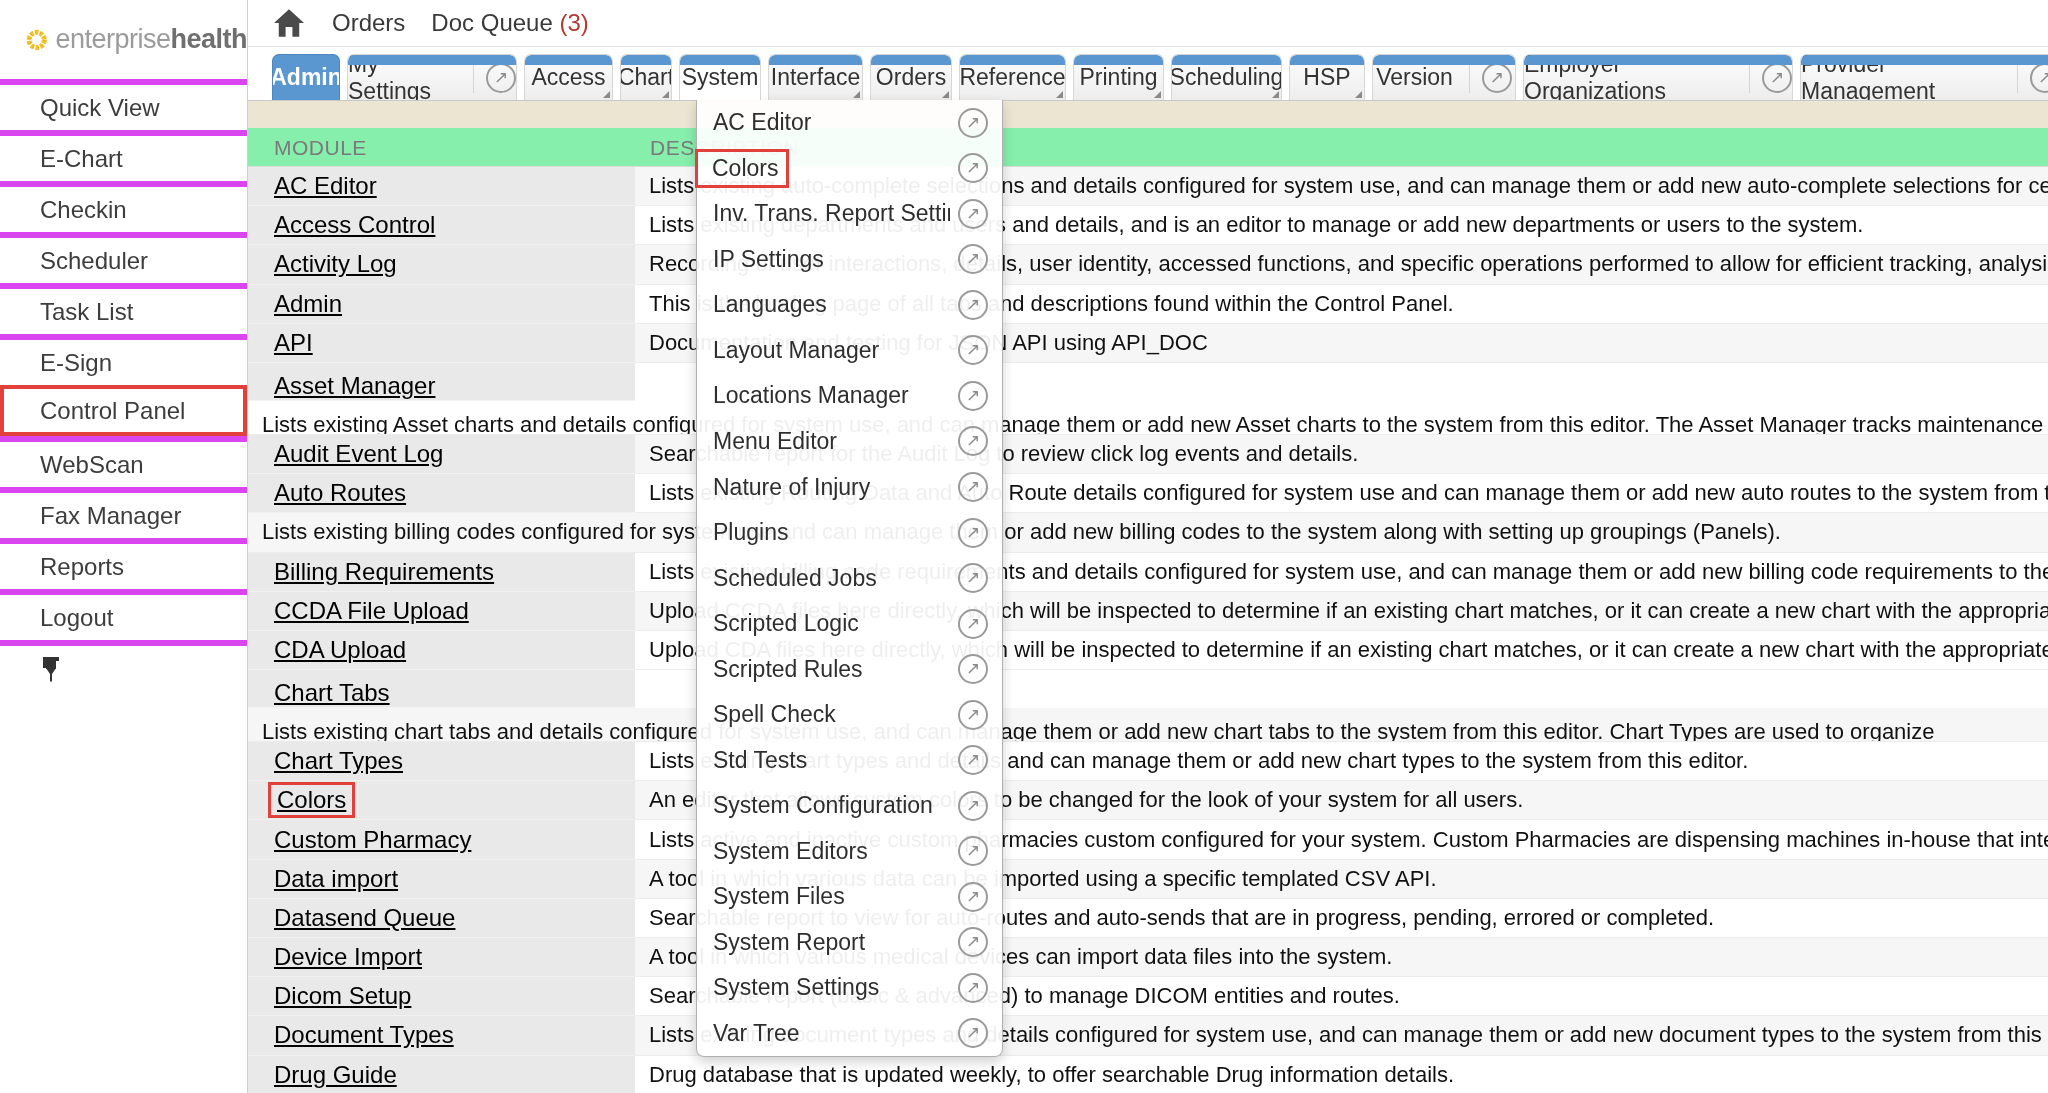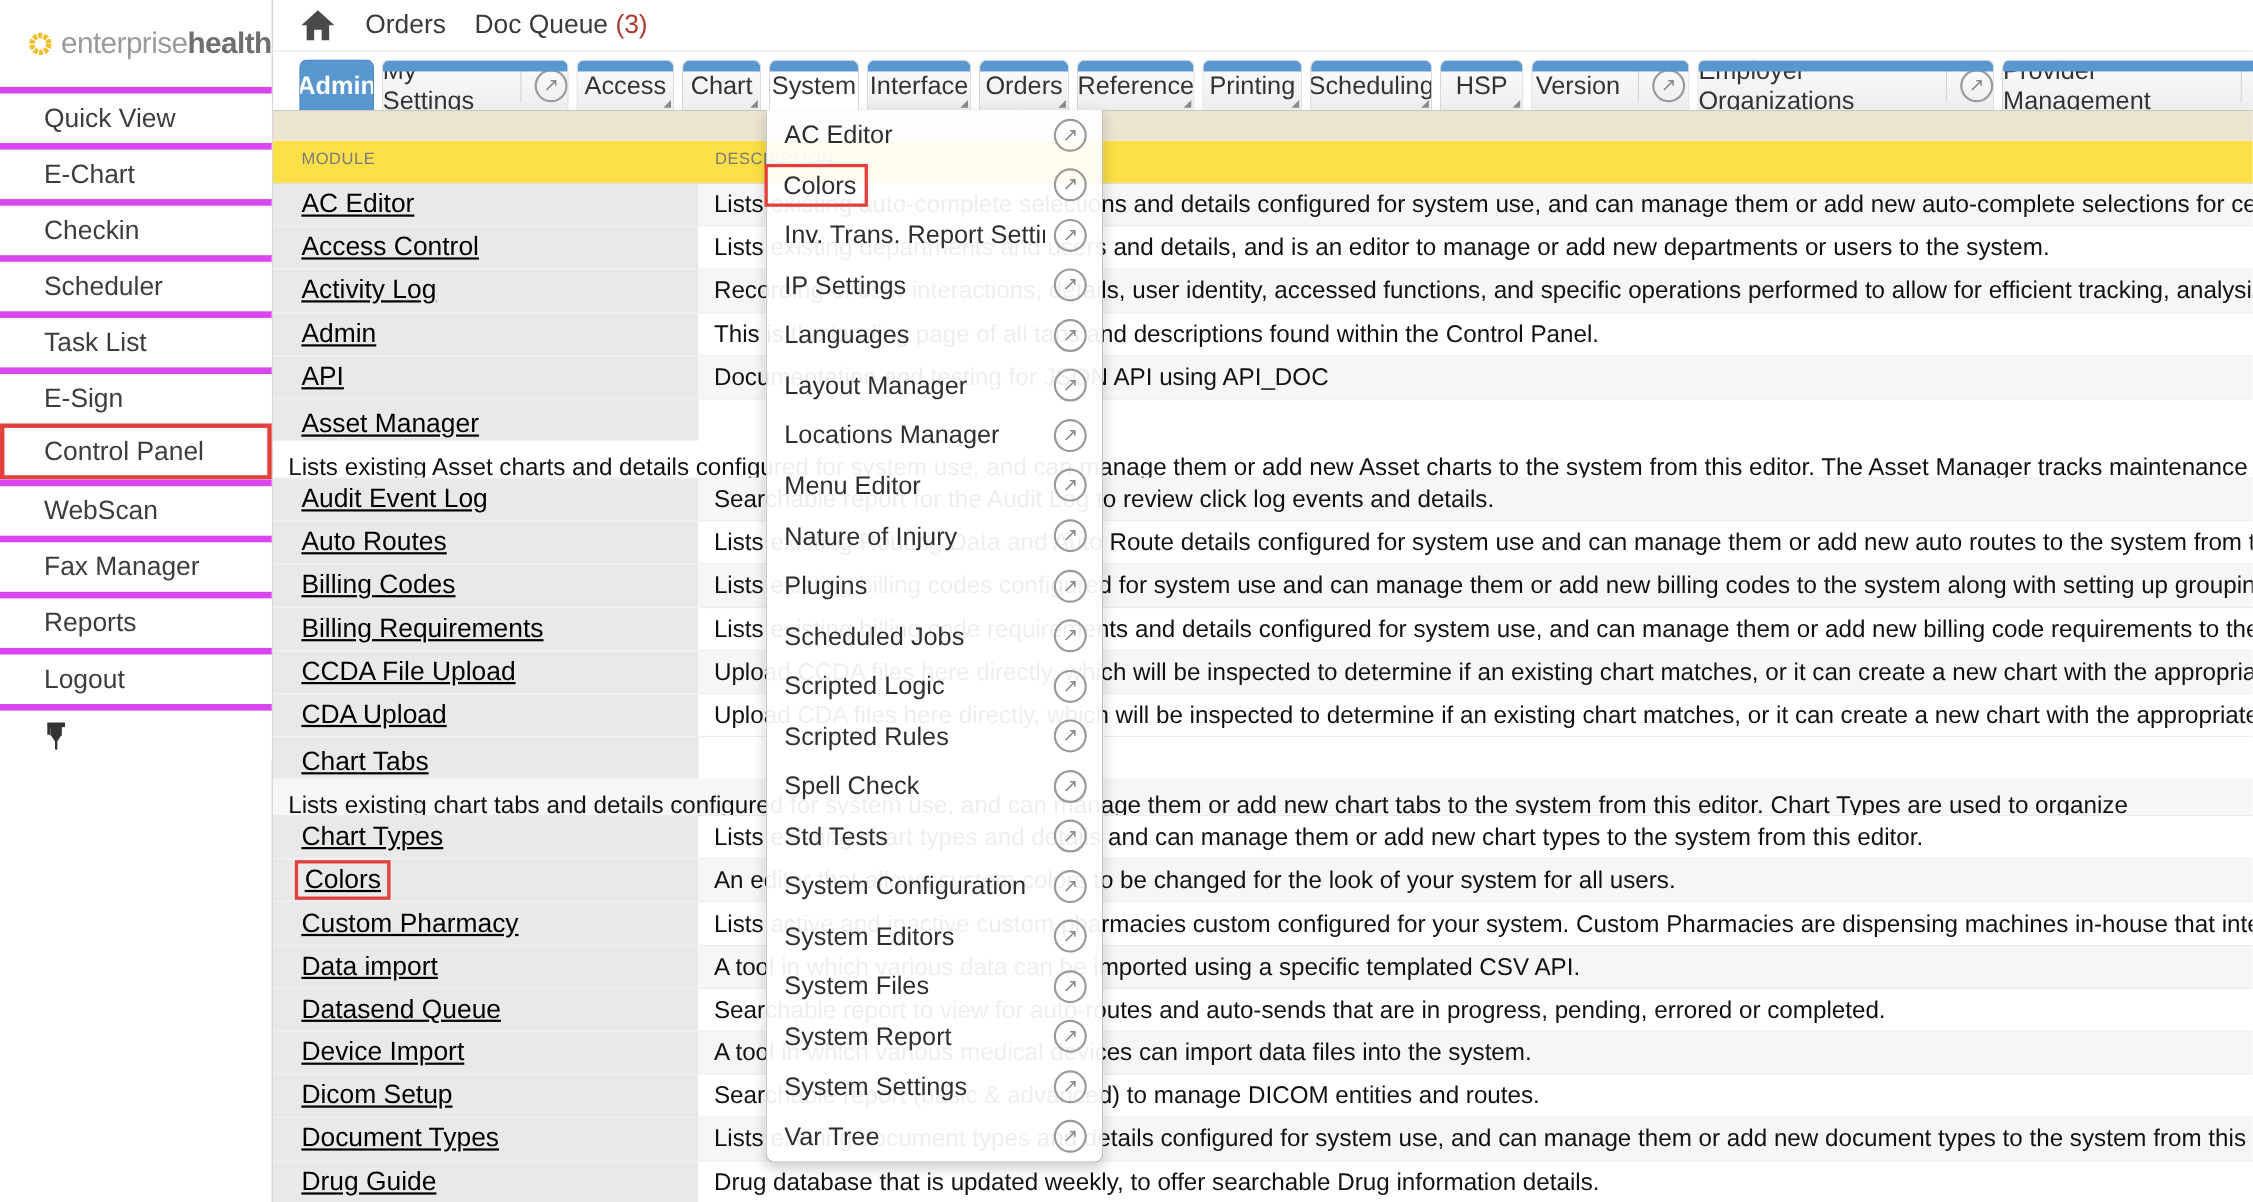--- a/index.html
+++ b/index.html
@@ -45,22 +45,22 @@
     color:#8a8a8a; font-size:17px; line-height:26px; text-align:center; flex:0 0 auto;
     margin-left:12px; background:transparent; }
 
   
   .beige { position:absolute; left:248px; top:100px; width:1800px; height:28px;
     background:#ece5d2; border-top:1px solid #c9c9c9; }
 
   
   .table { position:absolute; left:248px; top:128px; width:1800px; height:965px;
     background:#fff; overflow:hidden; }
-  .thead { height:39px; background:#fde047; border-bottom:1px solid #dcdcdc;
-    position:relative; color:#7a7a7a; font-size:15px; letter-spacing:0.5px; }
+  .thead { height:39px; background:#86efac; border-bottom:1px solid #dcdcdc;
+    position:relative; color:#7a7a7a; font-size:21px; letter-spacing:0.5px; }
   .th-module { position:absolute; left:26px; top:8px; }
   .th-desc { position:absolute; left:402px; top:8px; }
   .row { display:flex; height:39.2px; }
   .row.tall { height:72px;flex-direction:column; }
   .mod-cell { width:387px; flex:0 0 auto; background:#e9e9e9; display:flex;
     align-items:center; padding-left:26px; border-bottom:1px solid #f2f2f2; }
   .row.tall .mod-cell { align-items:flex-start; padding-top:9px; }
   .mod-link { font-size:24px; color:#000; text-decoration:underline; cursor:pointer;
     white-space:nowrap; }
   .mod-link.red-box-tight { border:3px solid #e2403a; padding:1px 6px; margin-left:-6px; }
@@ -166,21 +166,21 @@
         <span class="circle-arrow">↗</span>
       </div>
     </div>
     <div class="tab" style="width: 89px;">
       <div class="cap"></div>
       <div class="tab-inner">
         <span>Access</span>
       </div>
       <span class="caret"></span>
     </div>
-    <div class="tab" style="width: 72px;">
+    <div class="tab" style="width: 52px;">
       <div class="cap"></div>
       <div class="tab-inner">
         <span>Chart</span>
       </div>
       <span class="caret"></span>
     </div>
     <div class="tab open" style="width: 82px;">
       <div class="cap"></div>
       <div class="tab-inner">
         <span>System</span>
@@ -304,23 +304,20 @@
         </div>
         <div class="desc-cell">Searchable report for the Audit Log to review click log events and details.</div>
       </div>
       <div class="row even">
         <div class="mod-cell">
           <a class="mod-link">Auto Routes</a>
         </div>
         <div class="desc-cell">Lists existing Routing Data and Auto Route details configured for system use and can manage them or add new auto routes to the system from this editor.</div>
       </div>
       <div class="row odd">
-        <div class="mod-cell">
-          <a class="mod-link">Billing Codes</a>
-        </div>
         <div class="desc-cell">Lists existing billing codes configured for system use and can manage them or add new billing codes to the system along with setting up groupings (Panels).</div>
       </div>
       <div class="row even">
         <div class="mod-cell">
           <a class="mod-link">Billing Requirements</a>
         </div>
         <div class="desc-cell">Lists existing billing code requirements and details configured for system use, and can manage them or add new billing code requirements to the system.</div>
       </div>
       <div class="row odd">
         <div class="mod-cell">

